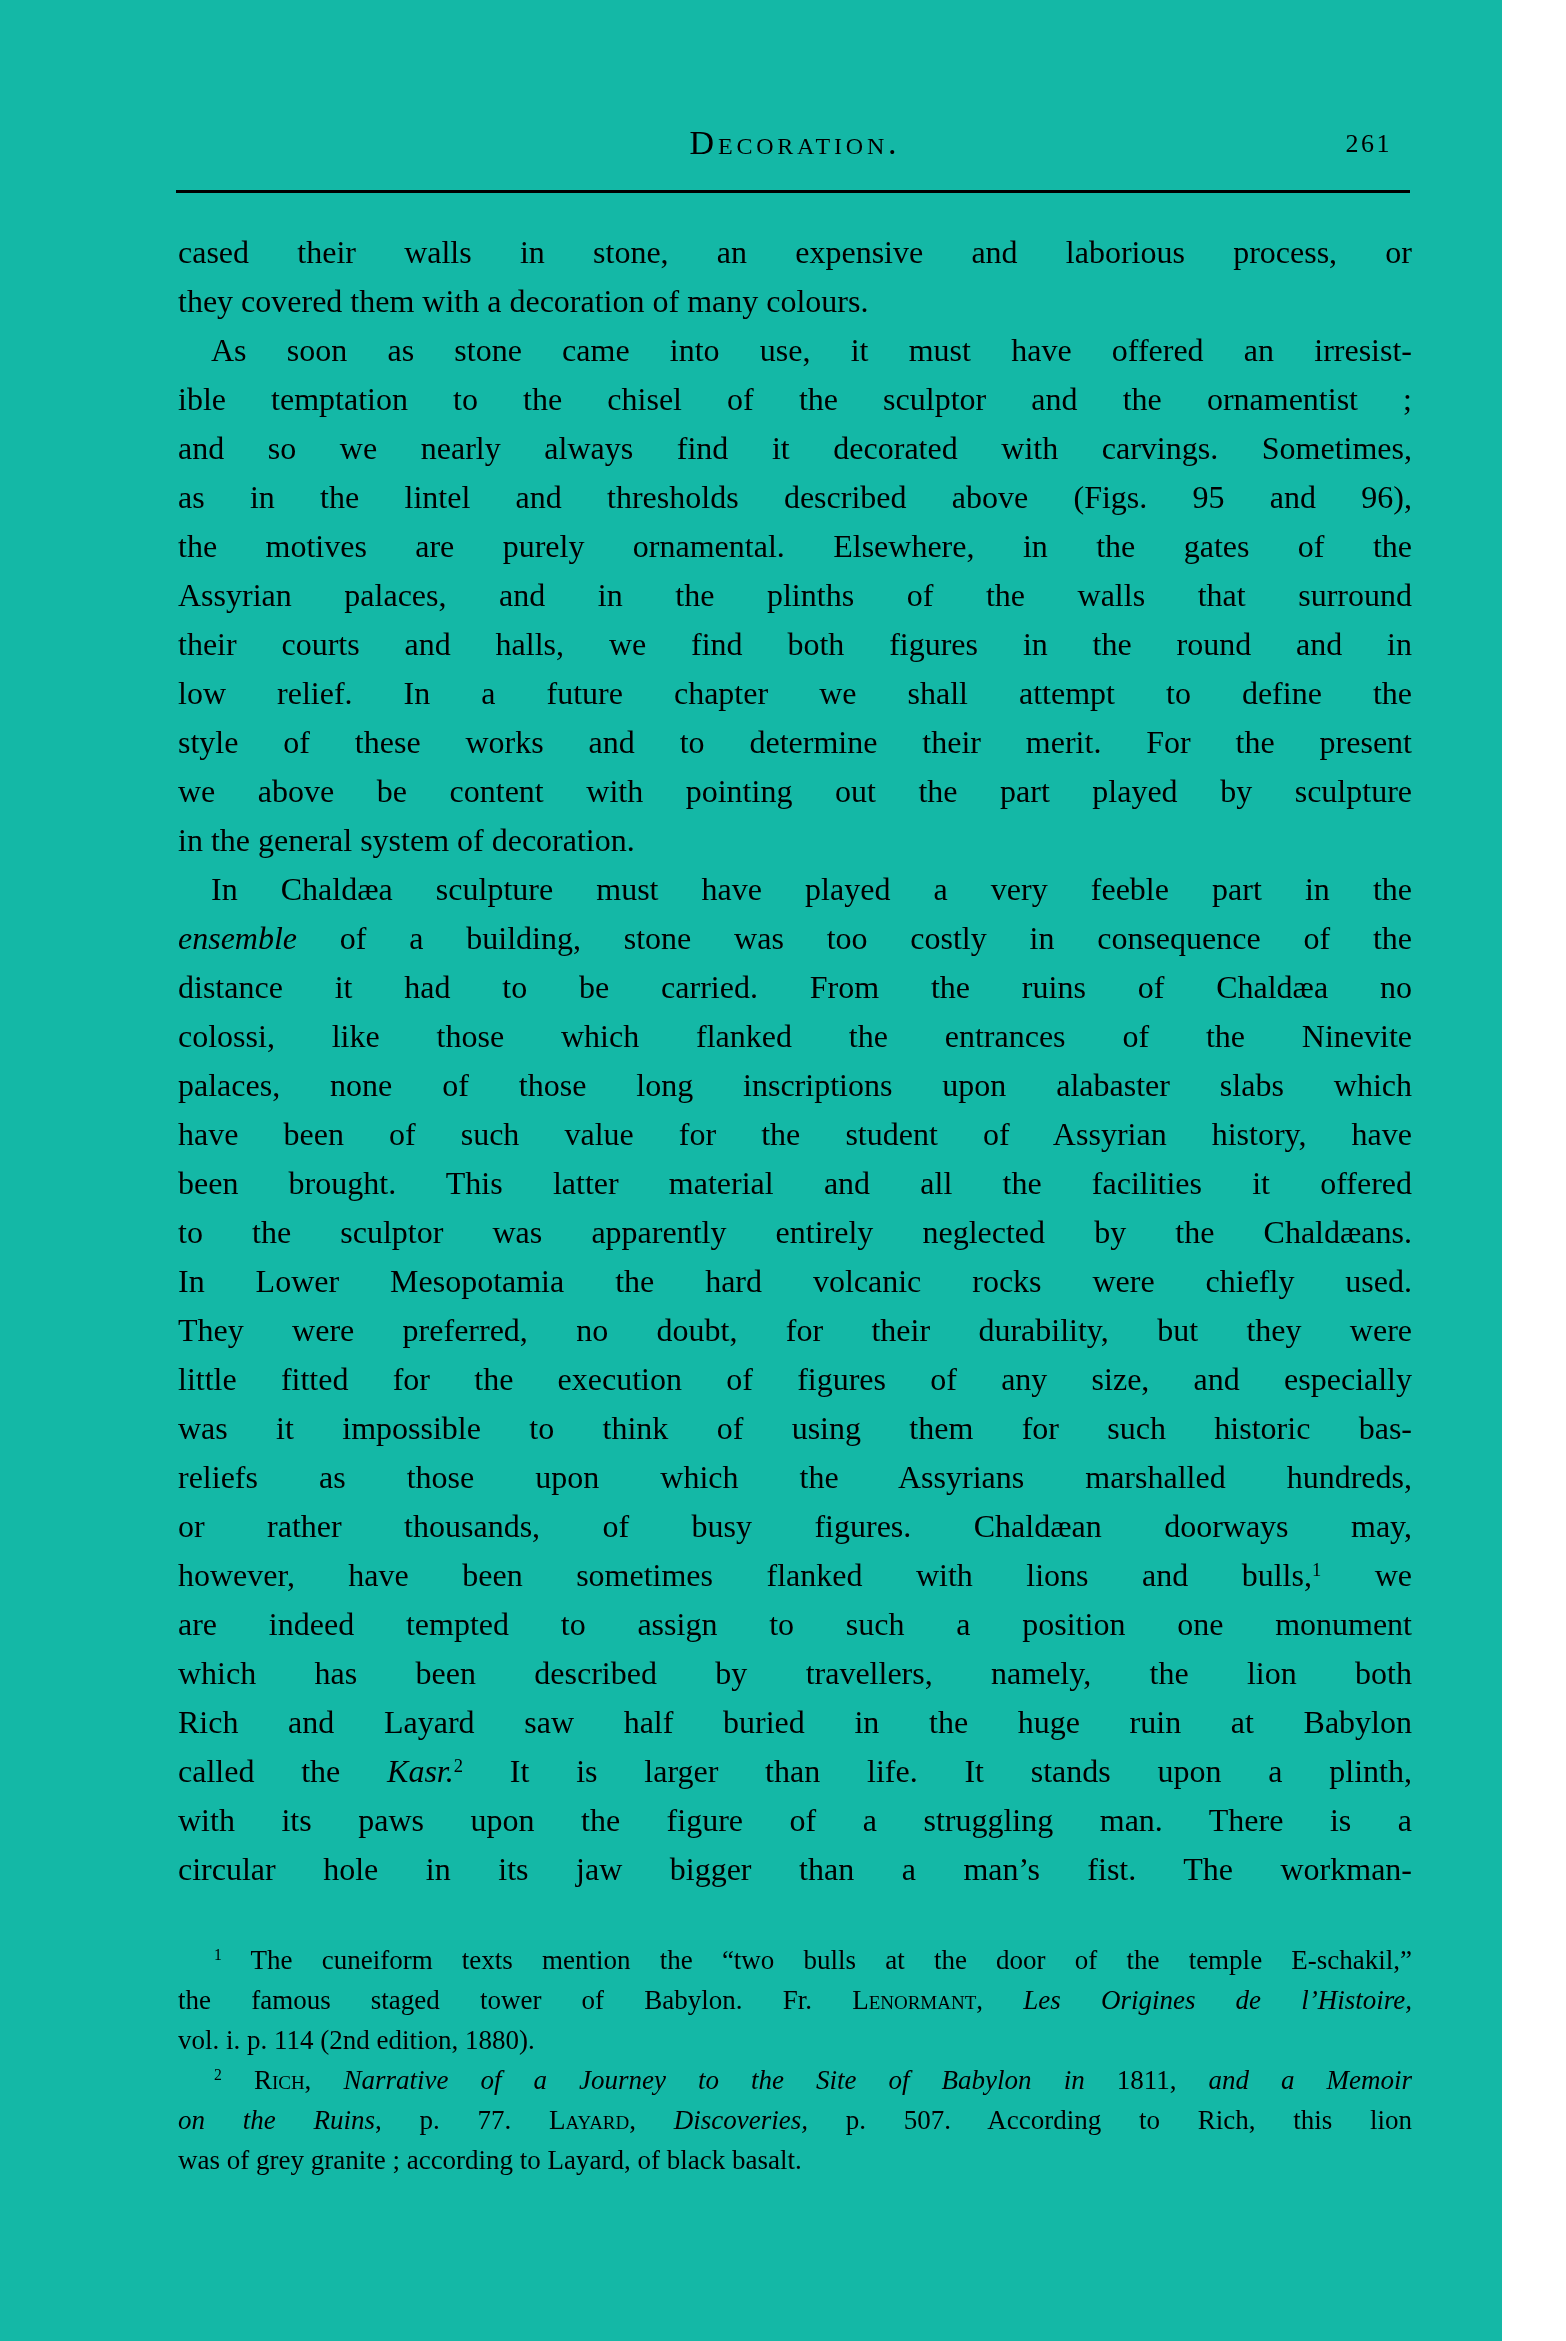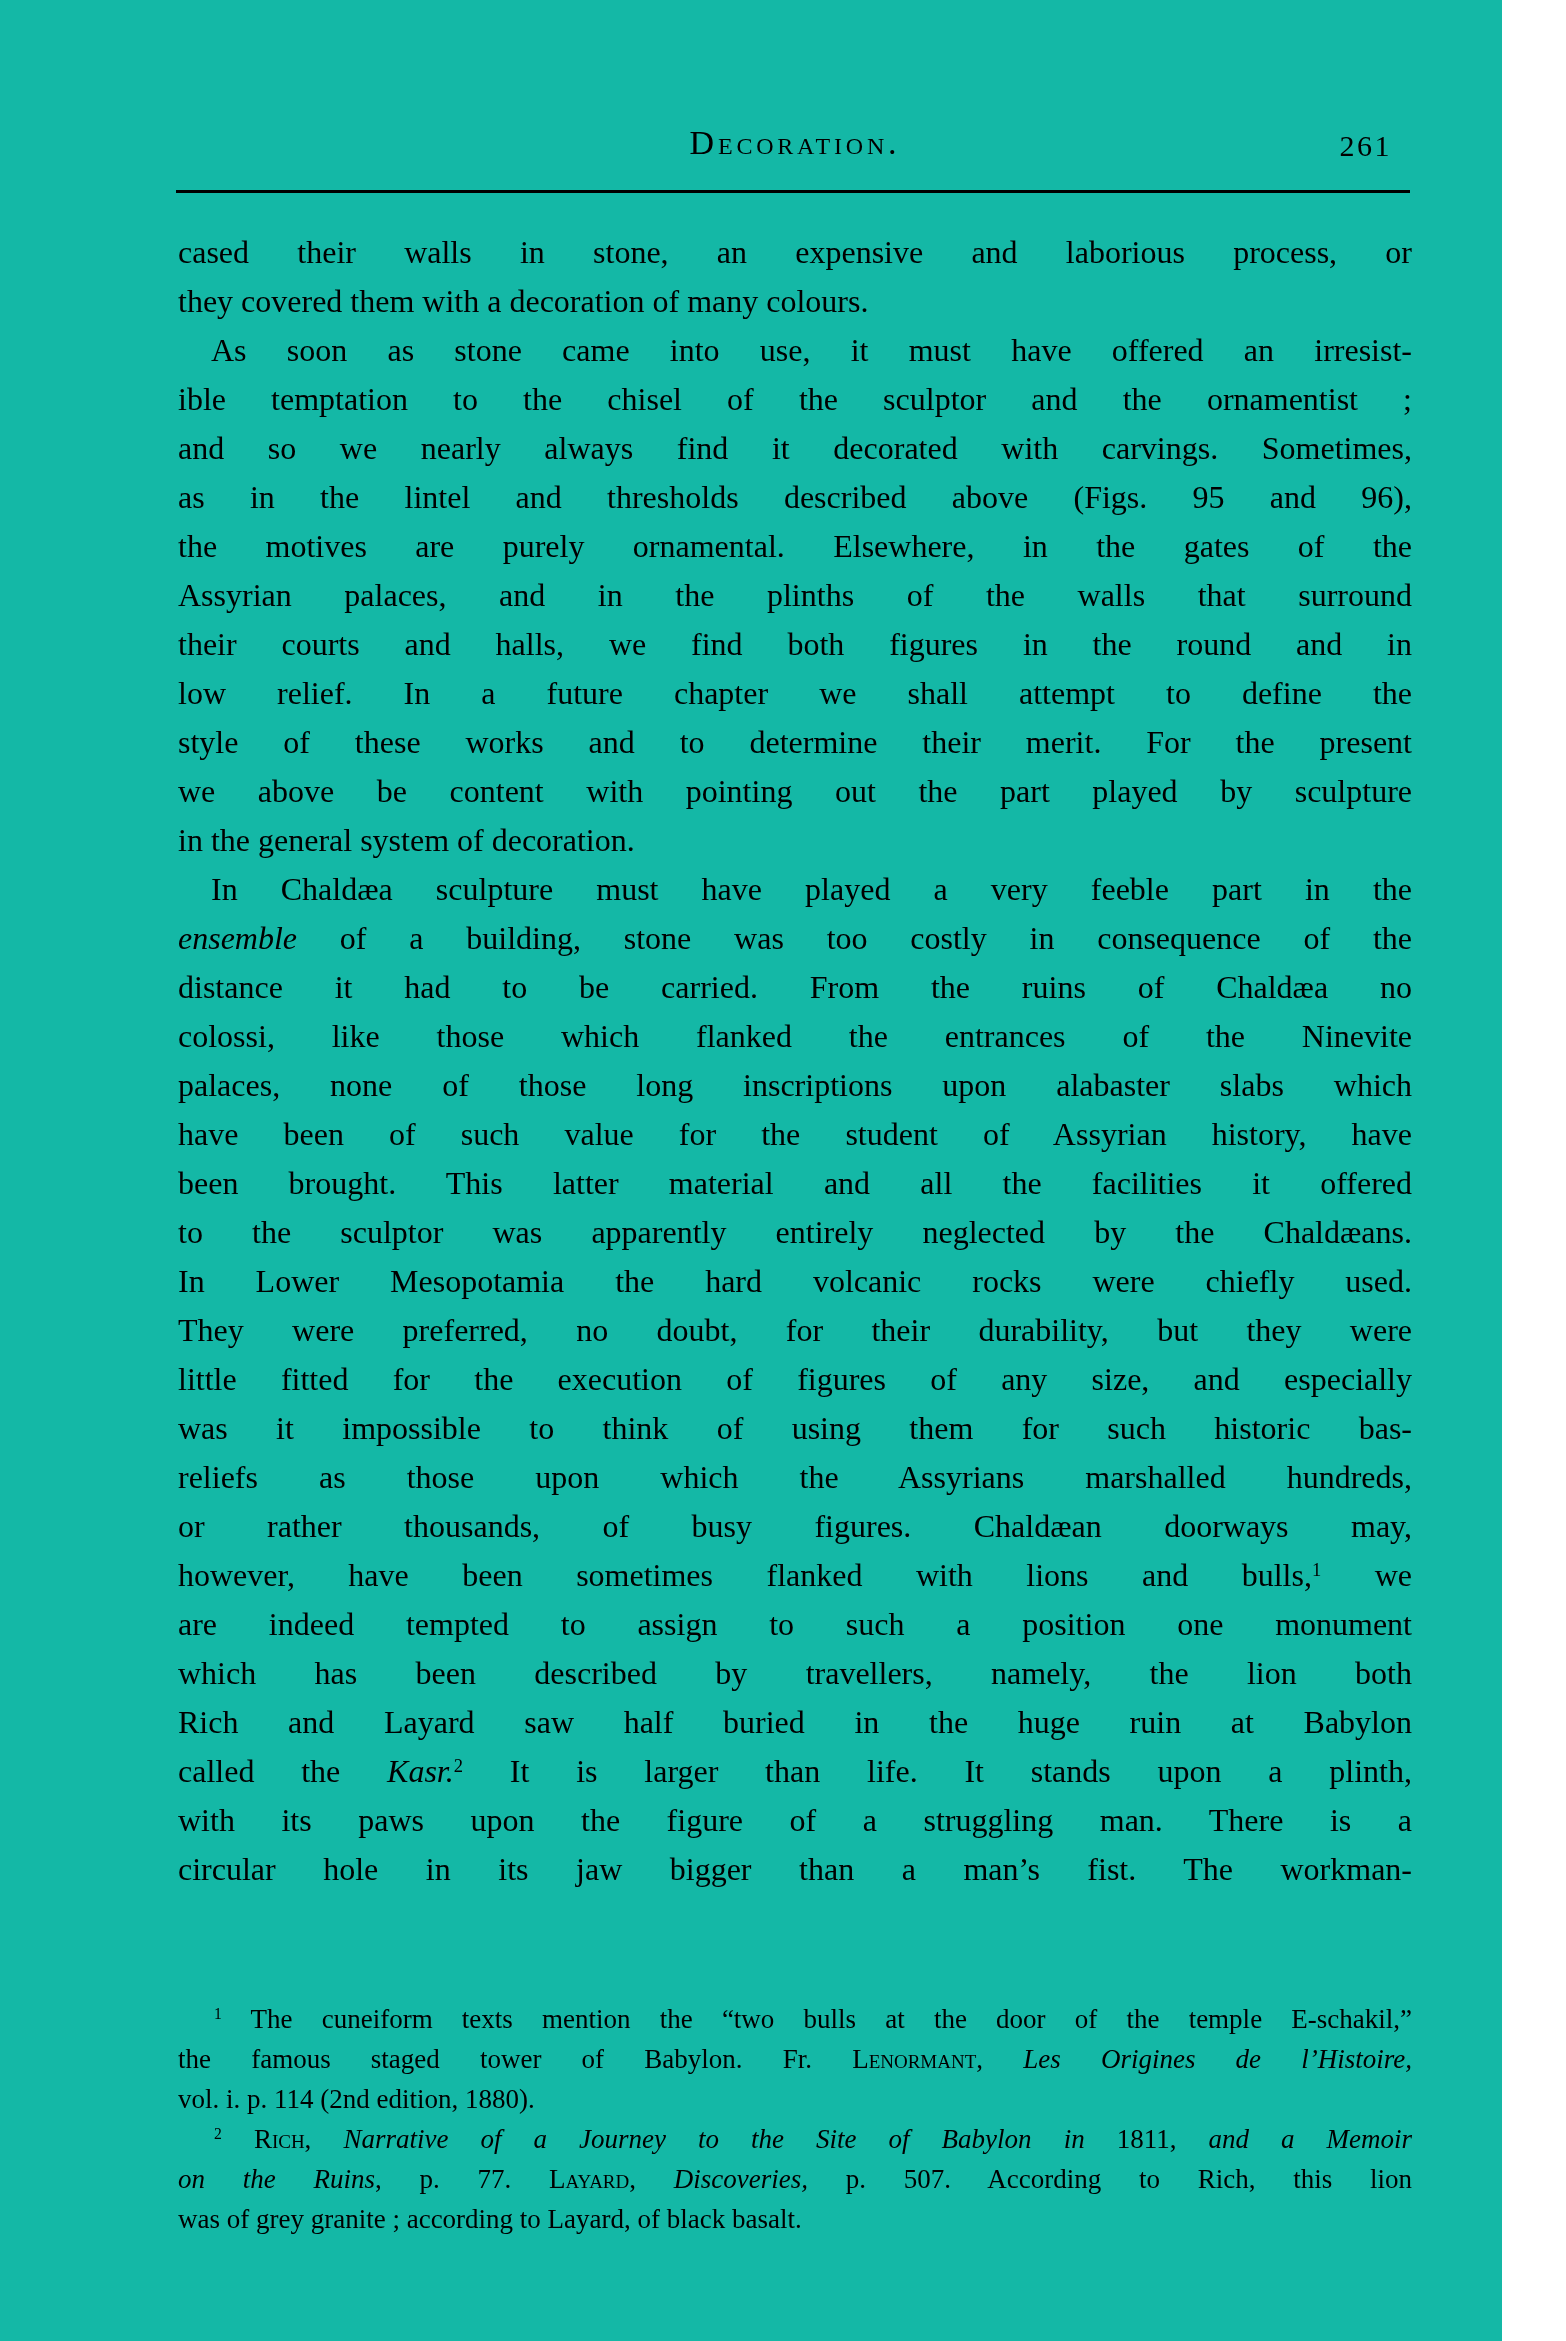--- a/index.html
+++ b/index.html
@@ -26,42 +26,42 @@
   .header-title {
     text-align: center;
     font-variant: small-caps;
     font-size: 34px;
     letter-spacing: 3.8px;
   }
   .page-number {
     position: absolute;
     right: 20px;
     top: 5px;
-    font-size: 30px;
+    font-size: 26px;
     letter-spacing: 2.5px;
   }
   .header-rule {
     position: absolute;
     top: 190px;
     left: 176px;
     width: 1234px;
     height: 2.5px;
     background: #000000;
   }
   .body-text {
     position: absolute;
     top: 228px;
     left: 178px;
     width: 1234px;
     font-size: 32px;
     line-height: 49px;
   }
   .footnotes {
     position: absolute;
-    top: 1999px;
+    top: 1940px;
     left: 178px;
     width: 1234px;
     font-size: 27px;
     line-height: 40px;
   }
   .tline {
     text-align: justify;
     text-align-last: justify;
   }
   .tline.noj {

